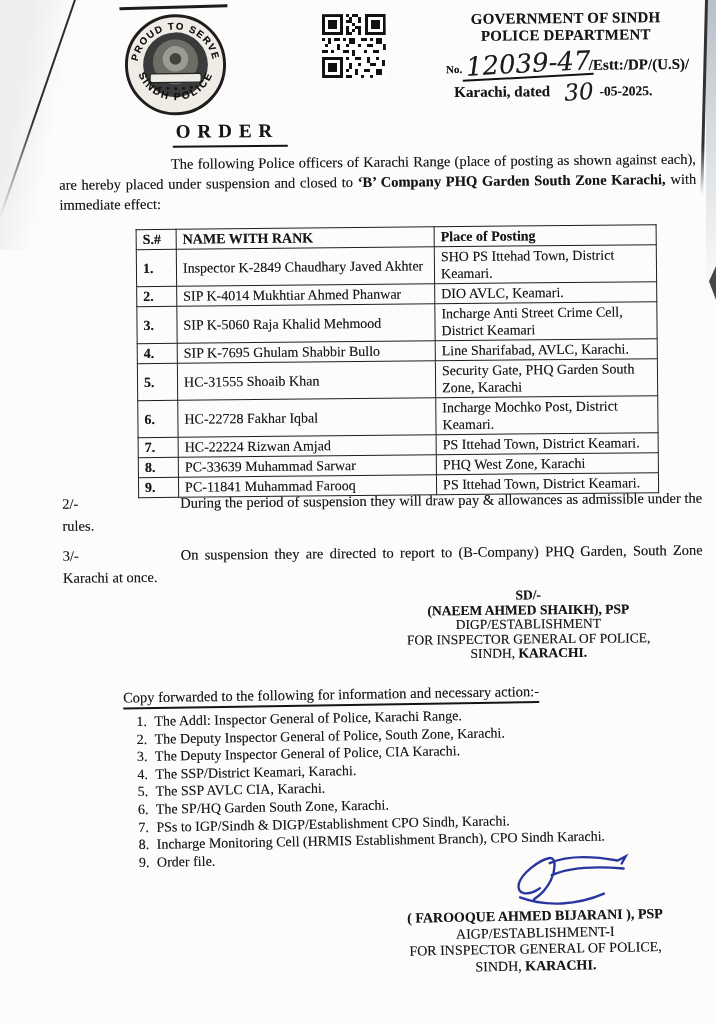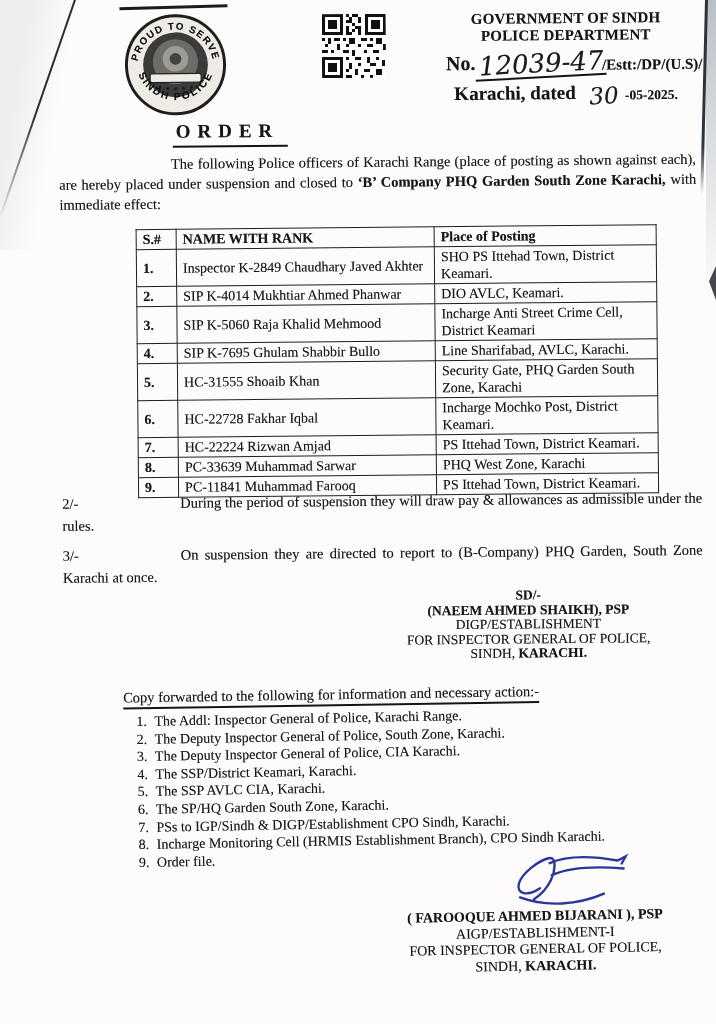--- a/index.html
+++ b/index.html
@@ -23,28 +23,28 @@
   .edge-right-notch{position:absolute;left:709px;top:266px;width:7px;height:34px;background:#43464c;
                     clip-path:polygon(100% 0,0 45%,100% 100%);}
   .top-rule{position:absolute;left:124px;top:4px;width:108px;height:2.5px;background:#1c1c1c;transform:rotate(-1deg);}
 
   
   .badge{position:absolute;left:126px;top:11px;width:107px;height:104px;}
   .qr{position:absolute;left:326px;top:14px;width:64px;height:64px;}
   .hdr{position:absolute;left:432px;top:12px;width:276px;text-align:center;}
   .hdr .org{font-weight:bold;font-size:15px;line-height:17px;letter-spacing:.2px;}
   .no-line{display:flex;align-items:flex-end;justify-content:flex-start;margin:7px 0 0 18px;}
-  .no-label{font-weight:bold;font-size:20px;padding-bottom:4px;}
+  .no-label{font-weight:bold;font-size:11px;padding-bottom:4px;}
   .handwrite{font-family:"DejaVu Serif",serif;font-style:italic;font-weight:500;color:#1b1b1d;
              text-shadow:none;}
   .no-number{font-size:26px;line-height:24px;border-bottom:2px solid #141414;
              padding:0 2px 1px 4px;transform:rotate(-2.5deg);display:inline-block;}
   .no-suffix{font-weight:bold;font-size:15px;margin-left:-4px;padding-bottom:4px;}
   .date-line{display:flex;align-items:flex-end;margin:4px 0 0 26px;}
-  .date-label{font-weight:bold;font-size:19px;padding-bottom:2px;}
+  .date-label{font-weight:bold;font-size:15px;padding-bottom:2px;}
   .date-day{font-size:23px;line-height:20px;margin:0 6px 0 14px;transform:rotate(-3deg);}
   .date-rest{font-weight:bold;font-size:13.5px;padding-bottom:2px;}
 
   
   .order-title{position:absolute;left:176px;top:119px;font-size:19px;font-weight:bold;
                letter-spacing:7px;border-bottom:2.5px solid #131313;padding:0 8px 3px 3px;}
   .intro{position:absolute;left:62px;top:152px;width:637px;font-size:14.5px;line-height:20px;
          text-align:justify;text-indent:112px;}
 
   

